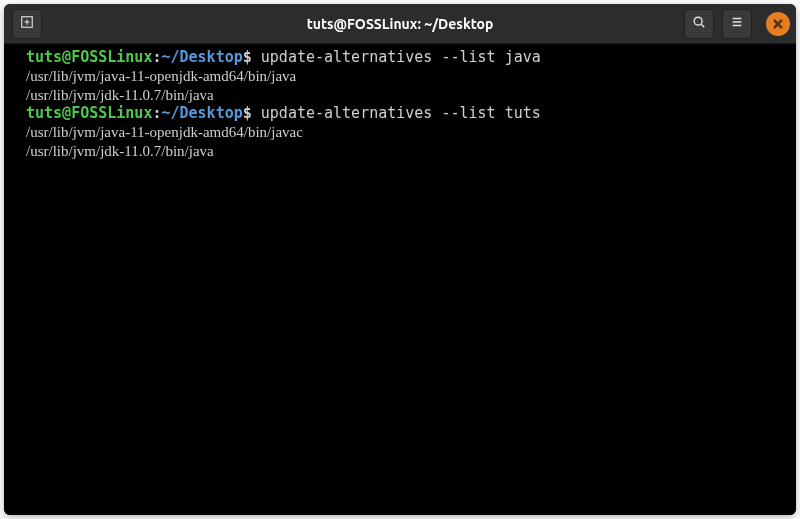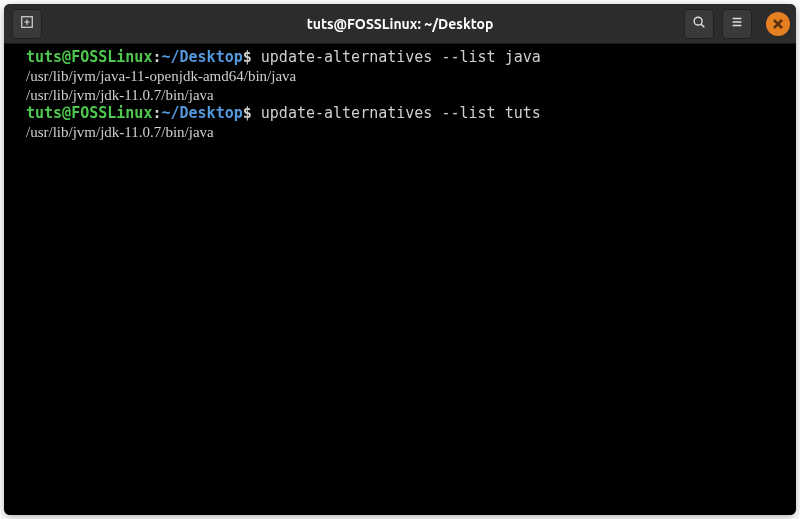--- a/index.html
+++ b/index.html
@@ -176,15 +176,16 @@
         </span>
       </div>
     </div>
   </div>
 
   <div class="terminal-body" id="terminal-body">
   <div class="line"><span class="prompt-user">tuts@FOSSLinux</span><span class="prompt-colon">:</span><span class="prompt-path">~/Desktop</span><span class="prompt-dollar">$ </span><span class="cmd">update-alternatives --list java</span></div>
       <div class="line"><span class="output">/usr/lib/jvm/java-11-openjdk-amd64/bin/java</span></div>
       <div class="line"><span class="output">/usr/lib/jvm/jdk-11.0.7/bin/java</span></div>
       <div class="line"><span class="prompt-user">tuts@FOSSLinux</span><span class="prompt-colon">:</span><span class="prompt-path">~/Desktop</span><span class="prompt-dollar">$ </span><span class="cmd">update-alternatives --list tuts</span></div>
+      <div class="line"><span class="output">/usr/lib/jvm/java-11-openjdk-amd64/bin/javac</span></div>
       <div class="line"><span class="output">/usr/lib/jvm/jdk-11.0.7/bin/java</span></div>
     </div>
 </div>
 
 </body></html>

